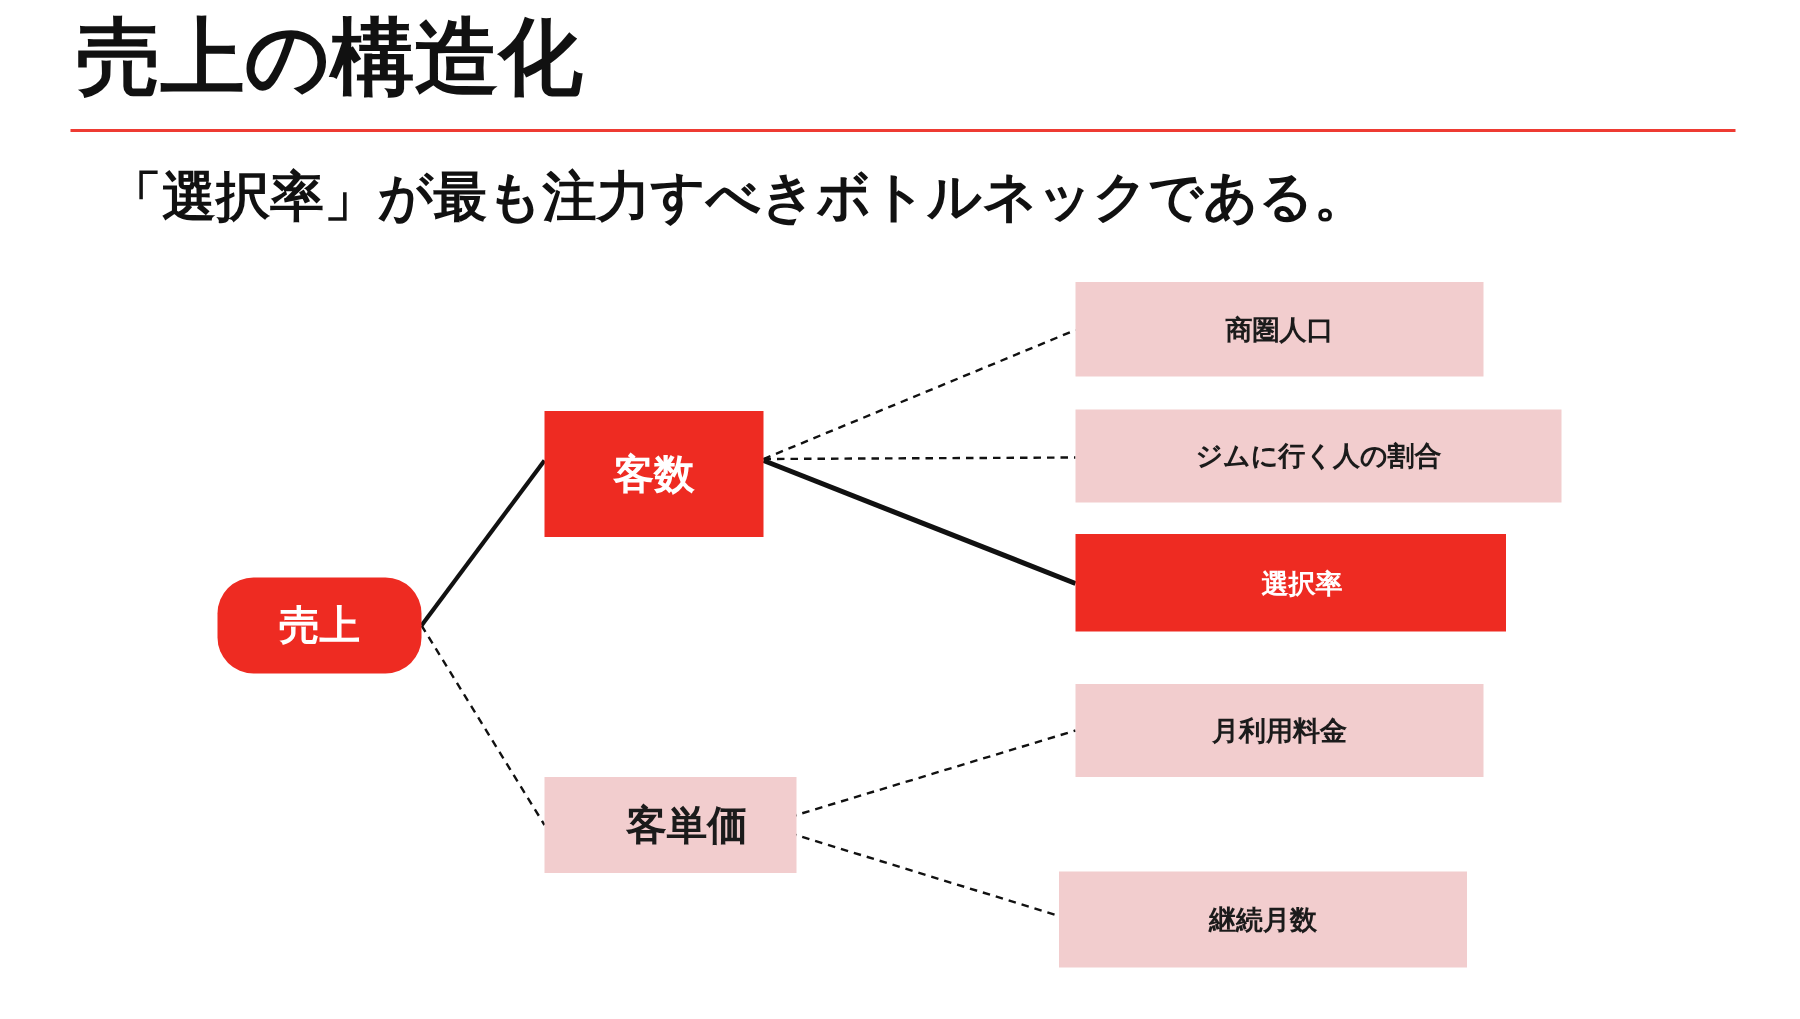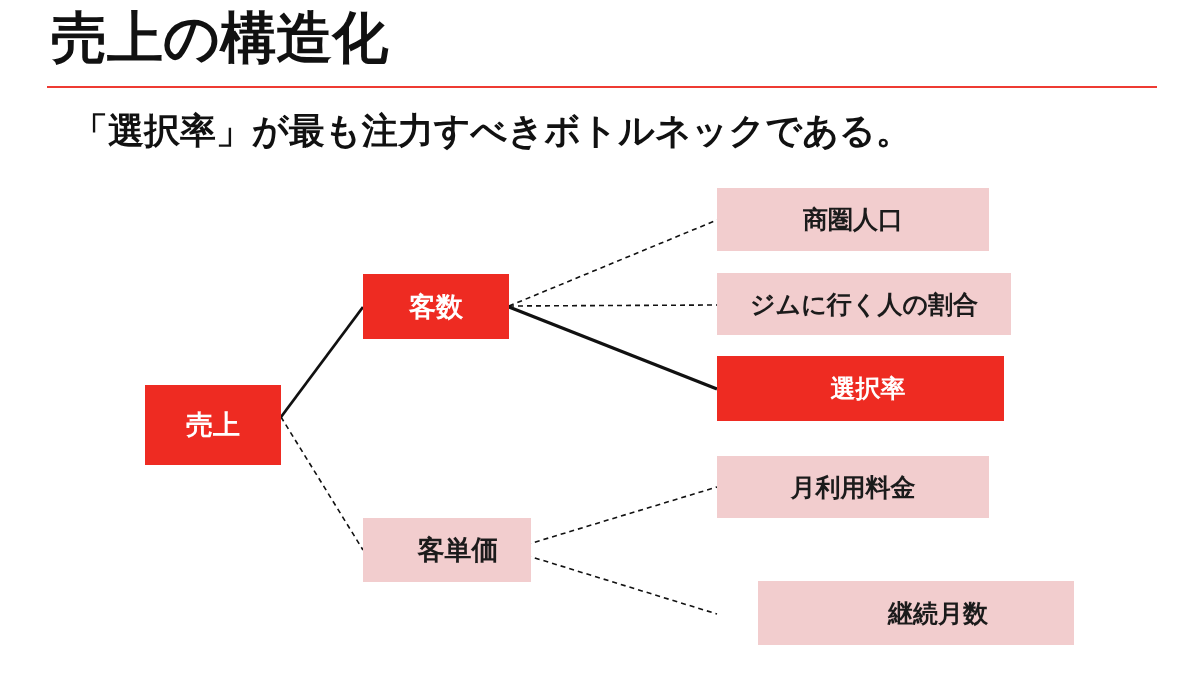--- a/index.html
+++ b/index.html
@@ -63,30 +63,30 @@
   }
   .node.emphasis {
     background: var(--emphasis-red, #ee2b22);
     color: #ffffff;
   }
   .node.soft {
     background: var(--soft-pink, #f2cdce);
     color: #1b1b1b;
   }
   .node.lv12 { font-size: 27px; }
-  .node.lv3  { font-size: 25px; }
+  .node.lv3  { font-size: 18px; }
 
-  #node-sales              { left: 145px; top: 385px; width: 136px; height: 80px; }
-  #node-customer-count     { left: 363px; top: 274px; width: 146px; height: 65px; }
+  #node-sales              { left: 145px; top: 385px; width: 136px; height: 64px; border-radius: 24px; }
+  #node-customer-count     { left: 363px; top: 274px; width: 146px; height: 84px; }
   #node-price-per-customer { left: 363px; top: 518px; width: 146px; height: 64px; padding-left: 22px; }
   #node-market-population  { left: 717px; top: 188px; width: 272px; height: 63px; }
-  #node-gym-ratio          { left: 717px; top: 273px; width: 294px; height: 62px; text-align: center; }
+  #node-gym-ratio          { left: 717px; top: 273px; width: 324px; height: 62px; text-align: center; }
   #node-selection-rate     { left: 717px; top: 356px; width: 272px; height: 65px; padding-left: 15px; }
   #node-monthly-fee        { left: 717px; top: 456px; width: 272px; height: 62px; }
-  #node-retention-months   { left: 758px; top: 581px; width: 272px; height: 64px; padding-left: 44px; }
+  #node-retention-months   { left: 706px; top: 581px; width: 272px; height: 64px; }
 </style>
 </head>
 <body>
 
 <div>
 
   <h1 class="slide-title">売上の構造化</h1>
   <div class="title-rule"></div>
   <h2 class="slide-subtitle">「選択率」が最も注力すべきボトルネックである。</h2>
 

